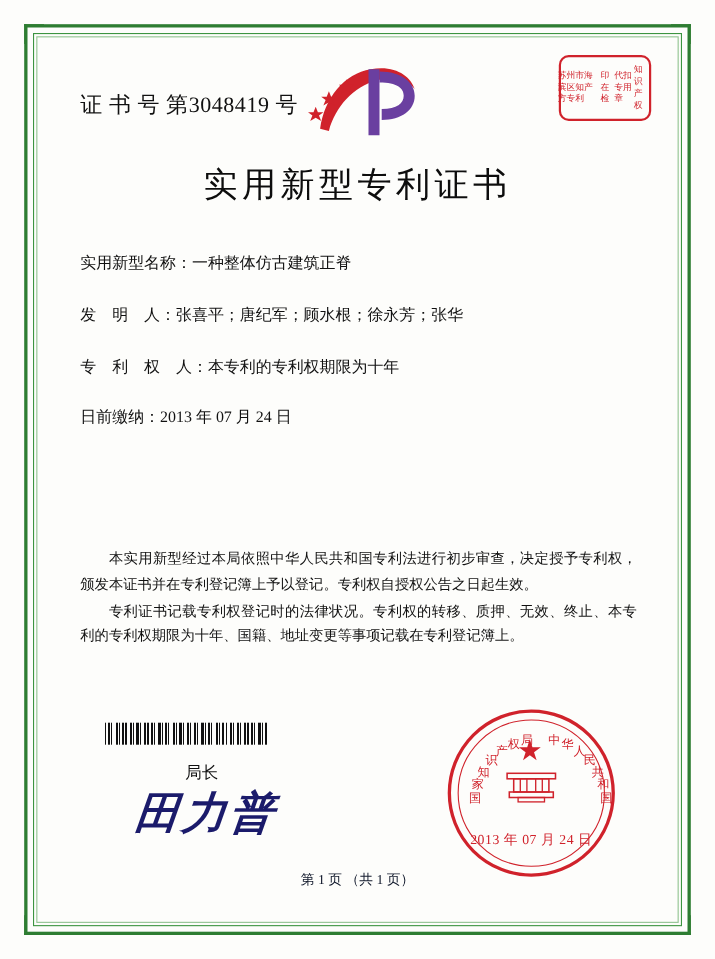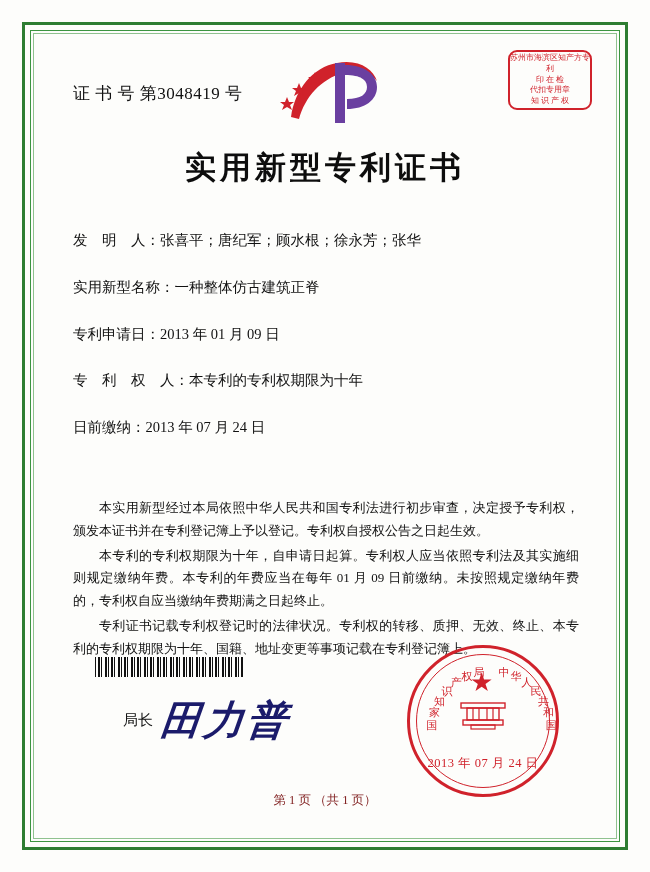--- a/index.html
+++ b/index.html
@@ -69,21 +69,21 @@
     top: 45px;
     right: 45px;
     bottom: 45px;
   }
 
   
   .serial {
     position: absolute;
     left: 28px;
     top: 37px;
-    font-size: 17px;
+    font-size: 20px;
     letter-spacing: 0.5px;
     color: #111;
   }
 
   
   .logo {
     position: absolute;
     left: 50%;
     top: 8px;
     width: 120px;
@@ -96,39 +96,38 @@
     position: absolute;
     right: 12px;
     top: 4px;
     width: 86px;
     height: 62px;
   }
   .stamp-tr .txt {
     position: absolute;
     left: 0; top: 0; right: 0; bottom: 0;
     display: flex;
-    flex-direction: column;
+    flex-direction: row;
     align-items: center;
     justify-content: center;
     color: #d0222b;
     font-size: 8px;
     line-height: 1.35;
     font-family: "Liberation Serif", serif;
-    text-align: center;
   }
 
   
   .title {
     position: absolute;
     left: 0;
     right: 0;
     top: 102px;
     text-align: center;
     font-size: 31px;
-    font-weight: bold;
+    font-weight: normal;
     letter-spacing: 4px;
     color: #0d0d0d;
     font-family: "Liberation Serif", serif;
   }
 
   
   .fields {
     position: absolute;
     left: 28px;
     right: 24px;
@@ -180,20 +179,21 @@
         #111 10px, #111 12px, transparent 12px, transparent 13px);
   }
 
   
   .sig-row {
     position: absolute;
     left: 78px;
     top: 648px;
     display: flex;
     align-items: center;
+    flex-direction: column;
   }
   .sig-label {
     font-size: 15px;
     color: #111;
     margin-right: 8px;
   }
   .signature {
     font-family: "Liberation Serif", serif;
     font-size: 40px;
     font-style: italic;
@@ -264,21 +264,21 @@
   }
 
   
   .page-footer {
     position: absolute;
     left: 0;
     right: 0;
     bottom: 18px;
     text-align: center;
     font-size: 12.5px;
-    color: #7f1d1d;
+    color: #0f172a;
     font-family: Liberation Serif, serif;
   }
 </style>
 </head>
 <body>
 
 <div class="certificate">
 
   <div class="border-outer"></div>
   <div class="border-inner"></div>
@@ -317,39 +317,35 @@
         <div>印 在 检</div>
         <div>代扣专用章</div>
         <div>知 识 产 权</div>
       </div>
     </div>
 
     <div class="title">实用新型专利证书</div>
 
     <div class="fields">
       <div class="field">
+        <span class="lbl">实用新型名称：</span><span class="val">一种整体仿古建筑正脊</span>
+      </div>
+      <div class="field">
         <span class="lbl">发　明　人：</span><span class="val">张喜平；唐纪军；顾水根；徐永芳；张华</span>
-      </div>
-      <div class="field">
-        <span class="lbl">实用新型名称：</span><span class="val">一种整体仿古建筑正脊</span>
-      </div>
-      <div class="field">
-        <span class="lbl">专利申请日：</span><span class="val">2013 年 01 月 09 日</span>
       </div>
       <div class="field">
         <span class="lbl">专　利　权　人：</span><span class="val">本专利的专利权期限为十年</span>
       </div>
       <div class="field">
         <span class="lbl">日前缴纳：</span><span class="val">2013 年 07 月 24 日</span>
       </div>
     </div>
 
     <div class="paragraphs">
       <p>本实用新型经过本局依照中华人民共和国专利法进行初步审查，决定授予专利权，颁发本证书并在专利登记簿上予以登记。专利权自授权公告之日起生效。</p>
-      <p>本专利的专利权期限为十年，自申请日起算。专利权人应当依照专利法及其实施细则规定缴纳年费。本专利的年费应当在每年 01 月 09 日前缴纳。未按照规定缴纳年费的，专利权自应当缴纳年费期满之日起终止。</p>
       <p>专利证书记载专利权登记时的法律状况。专利权的转移、质押、无效、终止、本专利的专利权期限为十年、国籍、地址变更等事项记载在专利登记簿上。</p>
     </div>
 
     <div class="barcode"></div>
 
     <div class="sig-row">
       <span class="sig-label">局长</span>
       <span class="signature">田力普</span>
     </div>
 

